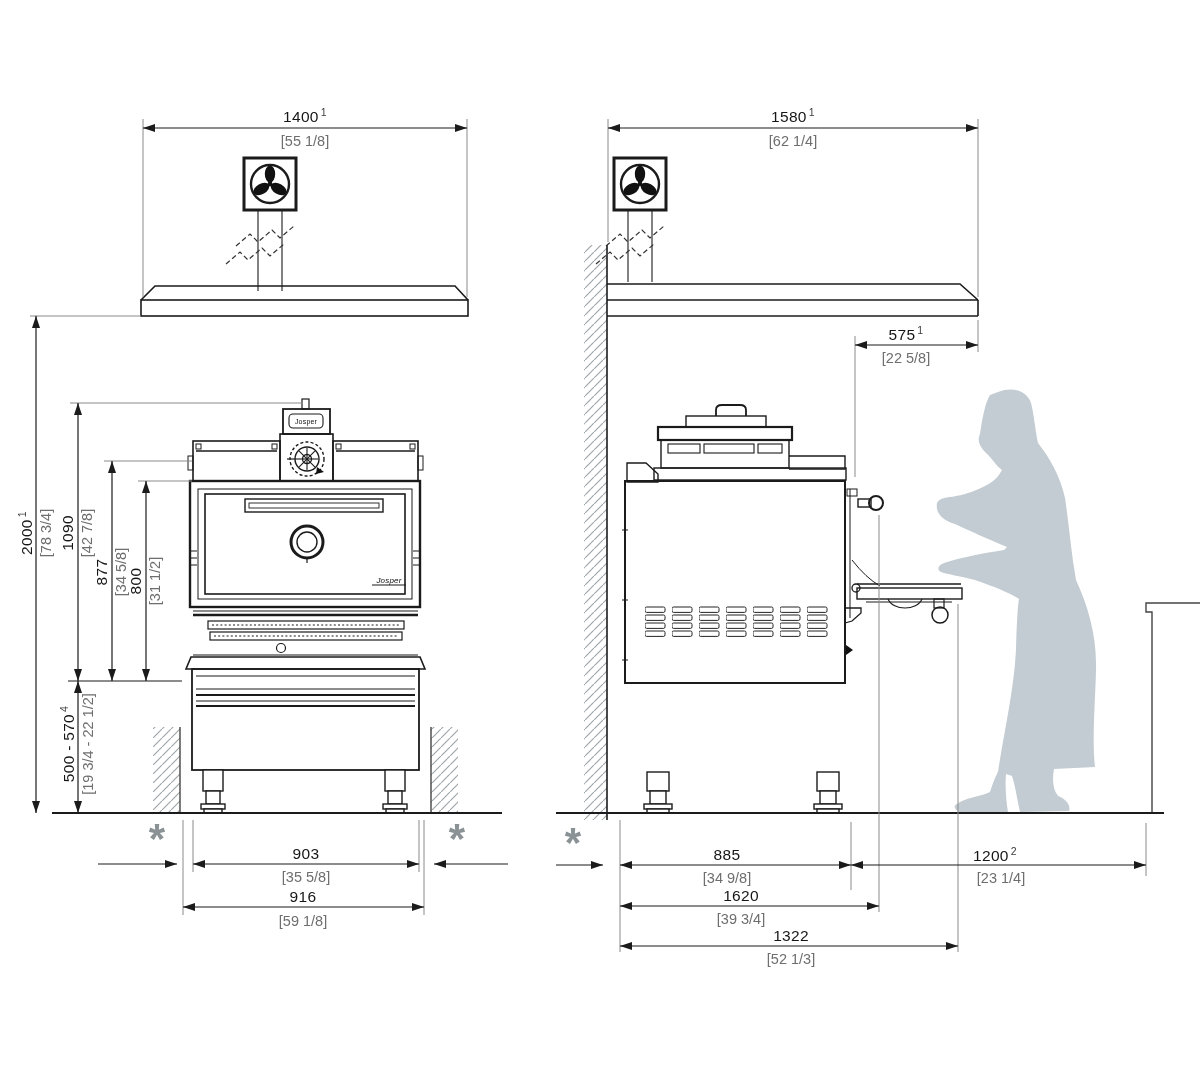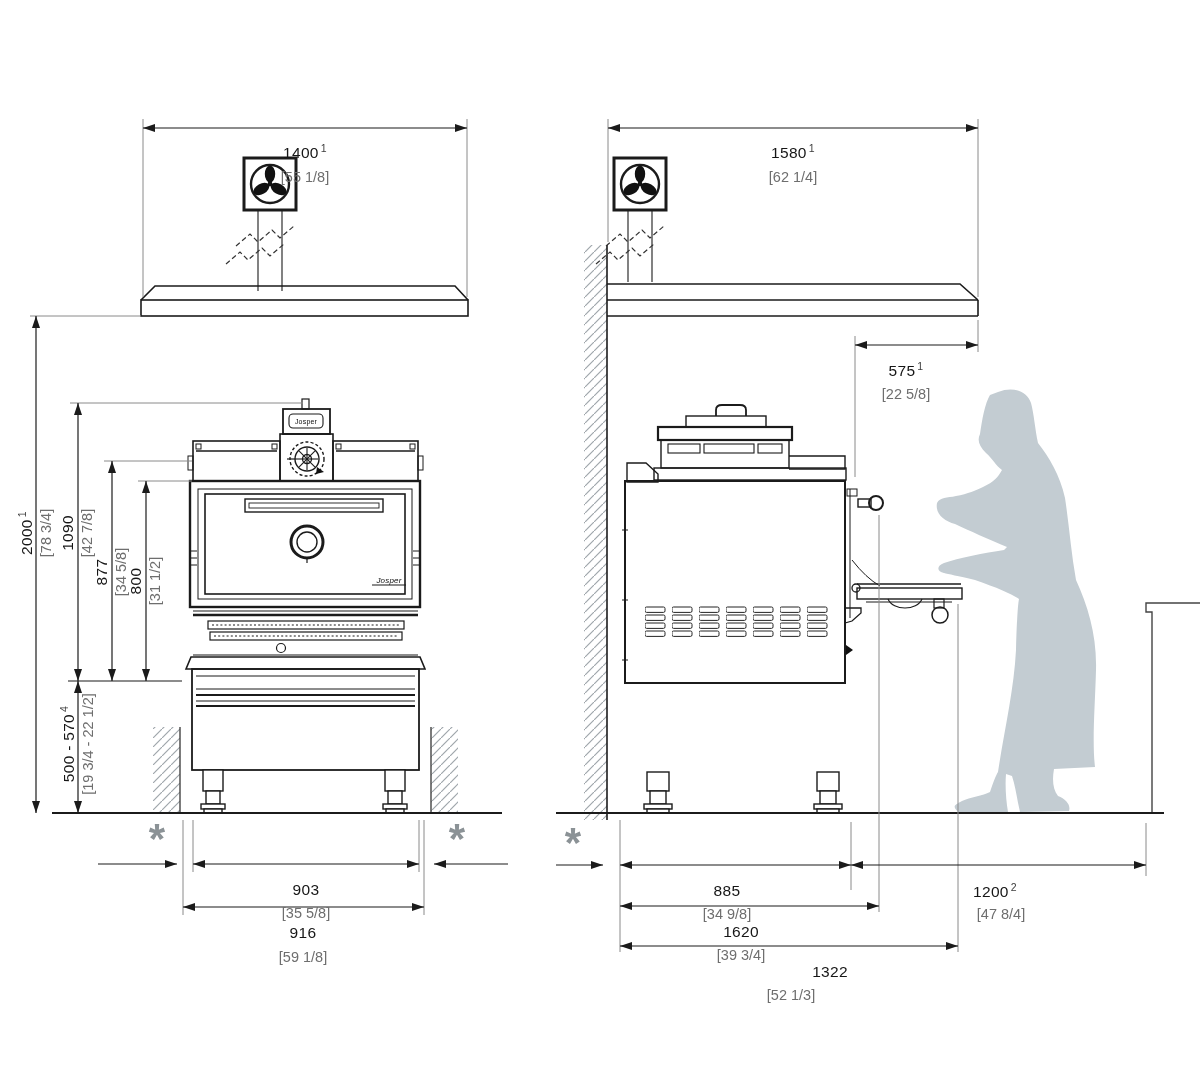--- a/index.html
+++ b/index.html
@@ -1,19 +1,19 @@
 <!DOCTYPE html>
 <html><head>
 <meta charset="utf-8">
 <style>
   html,body{margin:0;padding:0;background:#fff;}
   .canvas{position:relative;width:1200px;height:1080px;background:#fff;
           font-family:"Liberation Sans",sans-serif;overflow:hidden;}
   .canvas svg{position:absolute;left:0;top:0;}
-  .hd{position:absolute;transform:translate(-50%,-50%);white-space:nowrap;text-align:center;margin-top:36px;}
+  .hd{position:absolute;transform:translate(-50%,-50%);white-space:nowrap;text-align:center;}
   .mm{font-size:15.5px;color:#161616;letter-spacing:.3px;}
   .in{font-size:14.5px;color:#6e6e6e;}
   .hd sup,.vd sup{font-size:10.5px;color:#3c3c3c;margin-left:2px;}
   .vd{position:absolute;transform:translate(-50%,-50%) rotate(-90deg);
       white-space:nowrap;text-align:center;line-height:1.3;}
   .vd .mm,.vd .in{display:block;}
   .ast{position:absolute;transform:translate(-50%,-56%);font-size:42px;font-weight:bold;color:#8b9296;}
   .logo{position:absolute;transform:translate(-50%,-50%);font-weight:normal;color:#101010;}
   .logo-top{font-size:7px;letter-spacing:.2px;}
   .logo-door{font-size:8px;font-style:italic;letter-spacing:.2px;}
@@ -336,26 +336,26 @@
 <div class="hd mm" style="left:793px;top:116px"><span>1580</span><sup>1</sup></div>
 <div class="hd in" style="left:793px;top:141px"><span>[62 1/4]</span></div>
 
 <div class="hd mm" style="left:906px;top:334px"><span>575</span><sup>1</sup></div>
 <div class="hd in" style="left:906px;top:358px"><span>[22 5/8]</span></div>
 
 <div class="hd mm" style="left:727px;top:855px"><span>885</span></div>
 <div class="hd in" style="left:727px;top:878px"><span>[34 9/8]</span></div>
 
 <div class="hd mm" style="left:995px;top:855px"><span>1200</span><sup>2</sup></div>
-<div class="hd in" style="left:1001px;top:878px"><span>[47 8/4]</span></div>
+<div class="hd in" style="left:1001px;top:878px"><span>[23 1/4]</span></div>
 
 <div class="hd mm" style="left:741px;top:896px"><span>1620</span></div>
 <div class="hd in" style="left:741px;top:919px"><span>[39 3/4]</span></div>
 
-<div class="hd mm" style="left:830px;top:936px"><span>1322</span></div>
+<div class="hd mm" style="left:791px;top:936px"><span>1322</span></div>
 <div class="hd in" style="left:791px;top:959px"><span>[52 1/3]</span></div>
 
 <div class="ast" style="left:157px;top:842px">*</div>
 <div class="ast" style="left:457px;top:842px">*</div>
 <div class="ast" style="left:573px;top:846px">*</div>
 
 <div class="logo logo-top" style="left:306px;top:421px">Josper</div>
 <div class="logo logo-door" style="left:389px;top:580px">Josper</div>
 
 </div>

